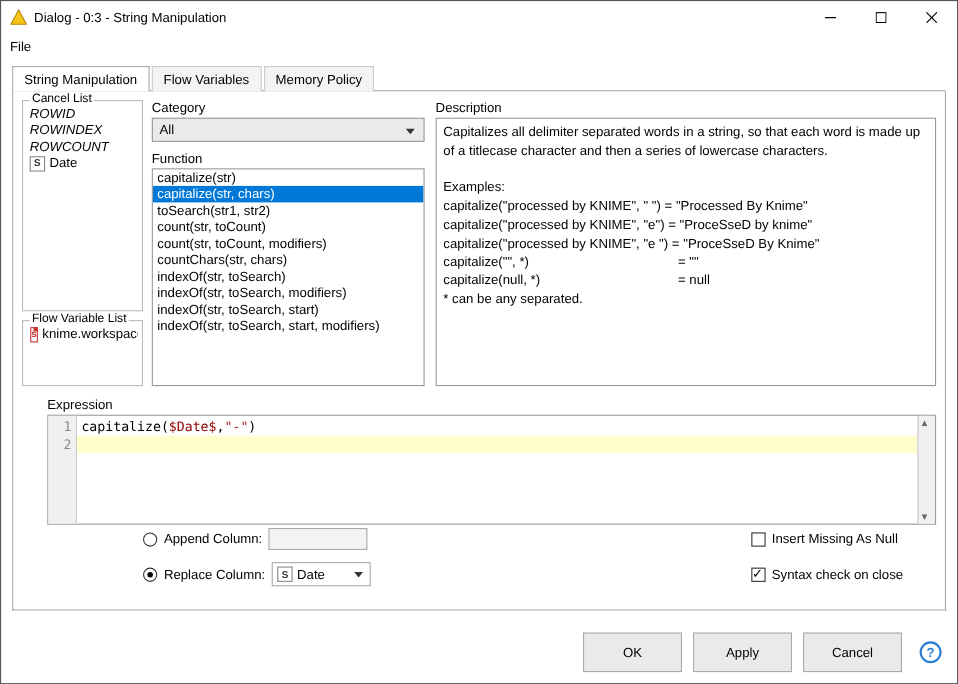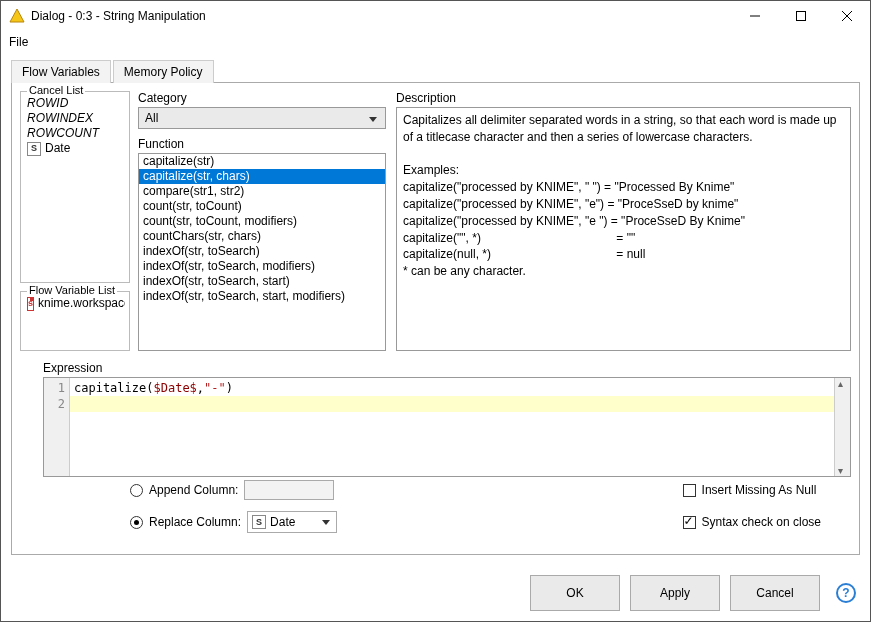--- a/index.html
+++ b/index.html
@@ -96,20 +96,21 @@
           </svg>
         </div>
     </div>
   </div>
 
   <div class="menubar">
     <span>File</span>
   </div>
 
   <div class="tabs-strip">
+    <div class="tab active">String Manipulation</div>
     <div class="tab inactive">Flow Variables</div>
     <div class="tab inactive">Memory Policy</div>
   </div>
 
   <div class="tabs-border">
 
     <div class="panels-row">
 
       <div class="left-col">
         <div class="fieldset" style="flex:1">
@@ -140,21 +141,21 @@
 
           <div class="cf-left">
             <div class="label">Category</div>
             <div class="dropdown">
               <span>All</span>
             </div>
             <div class="label">Function</div>
             <div class="function-list" id="function-list">
                 <div>capitalize(str)</div>
                 <div class="selected">capitalize(str, chars)</div>
-                <div>compare(str1, str2)</div>
+                <div>toSearch(str1, str2)</div>
                 <div>count(str, toCount)</div>
                 <div>count(str, toCount, modifiers)</div>
                 <div>countChars(str, chars)</div>
                 <div>indexOf(str, toSearch)</div>
                 <div>indexOf(str, toSearch, modifiers)</div>
                 <div>indexOf(str, toSearch, start)</div>
                 <div>indexOf(str, toSearch, start, modifiers)</div>
               </div>
           </div>
 
@@ -168,21 +169,21 @@
               <div>capitalize("processed by KNIME", "e")  = "ProceSseD by knime"</div>
               <div>capitalize("processed by KNIME", "e ") = "ProceSseD By Knime"</div>
               <div>
                 <span style="display:inline-block; width:210px">capitalize("", *)</span>
                 <span>= ""</span>
               </div>
               <div>
                 <span style="display:inline-block; width:210px">capitalize(null, *)</span>
                 <span>= null</span>
               </div>
-              <div>* can be any character.</div>
+              <div>* can be any separated.</div>
             </div>
           </div>
 
         </div>
       </div>
     </div>
 
     <div class="expr-section">
       <div class="label">Expression</div>
       <div class="expr-box">

